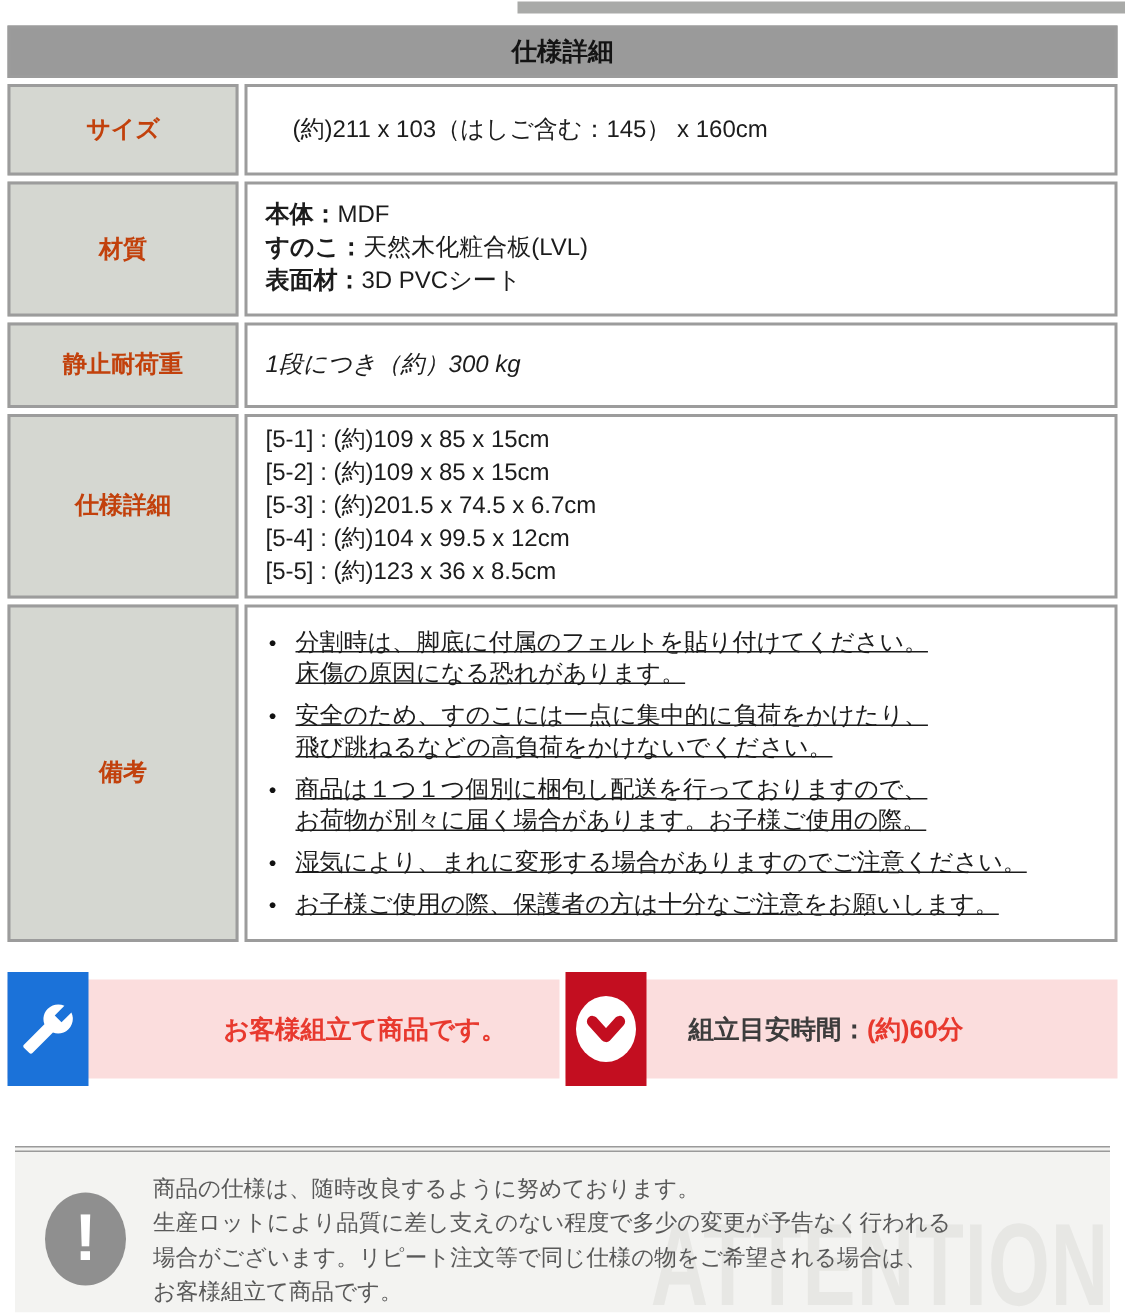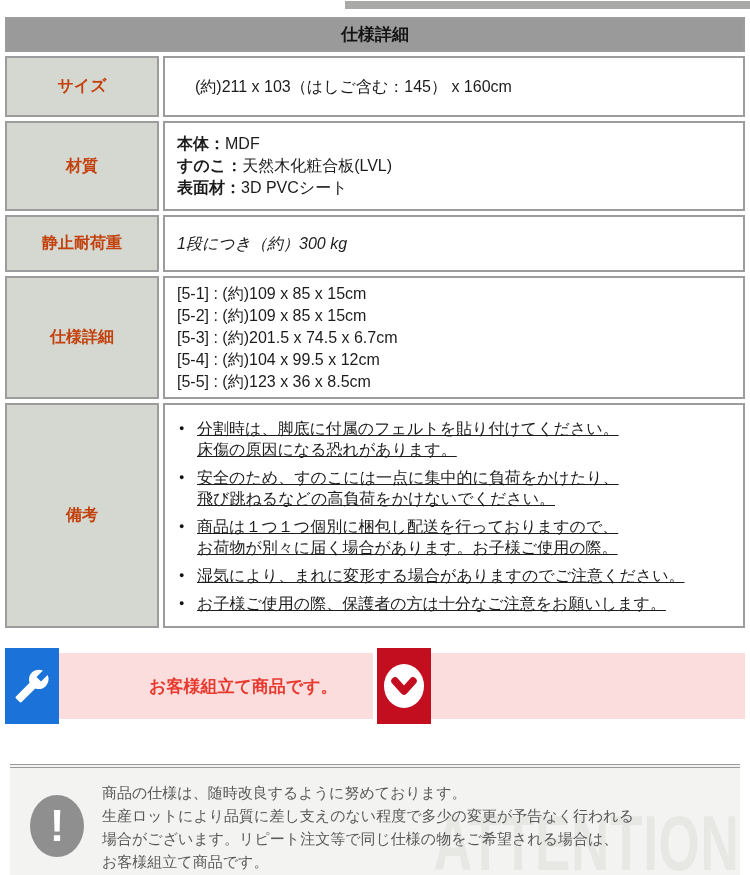--- a/index.html
+++ b/index.html
@@ -203,20 +203,23 @@
     </div>
 
     <div class="banner">
       <div class="strip"></div>
       <div class="icon-box red">
         <svg width="42" height="46" viewBox="0 0 42 46" aria-hidden="true">
           <ellipse cx="21" cy="23" rx="20" ry="22" fill="#ffffff"></ellipse>
           <path class="clock-v" d="M12 18 L21 28 L30 18" fill="none" stroke-width="7.5" stroke-linecap="round" stroke-linejoin="round"></path>
         </svg>
       </div>
+      <div class="banner-text lead-narrow">
+        <span class="t-label">組立目安時間：</span><span class="t-value">(約)60分</span>
+      </div>
     </div>
   </div>
 
   <div class="notice">
     <div class="watermark">ATTENTION</div>
     <div class="excl">
       <span>!</span>
     </div>
     <div class="notice-lines">
       <div class="nline">商品の仕様は、随時改良するように努めております。</div>

